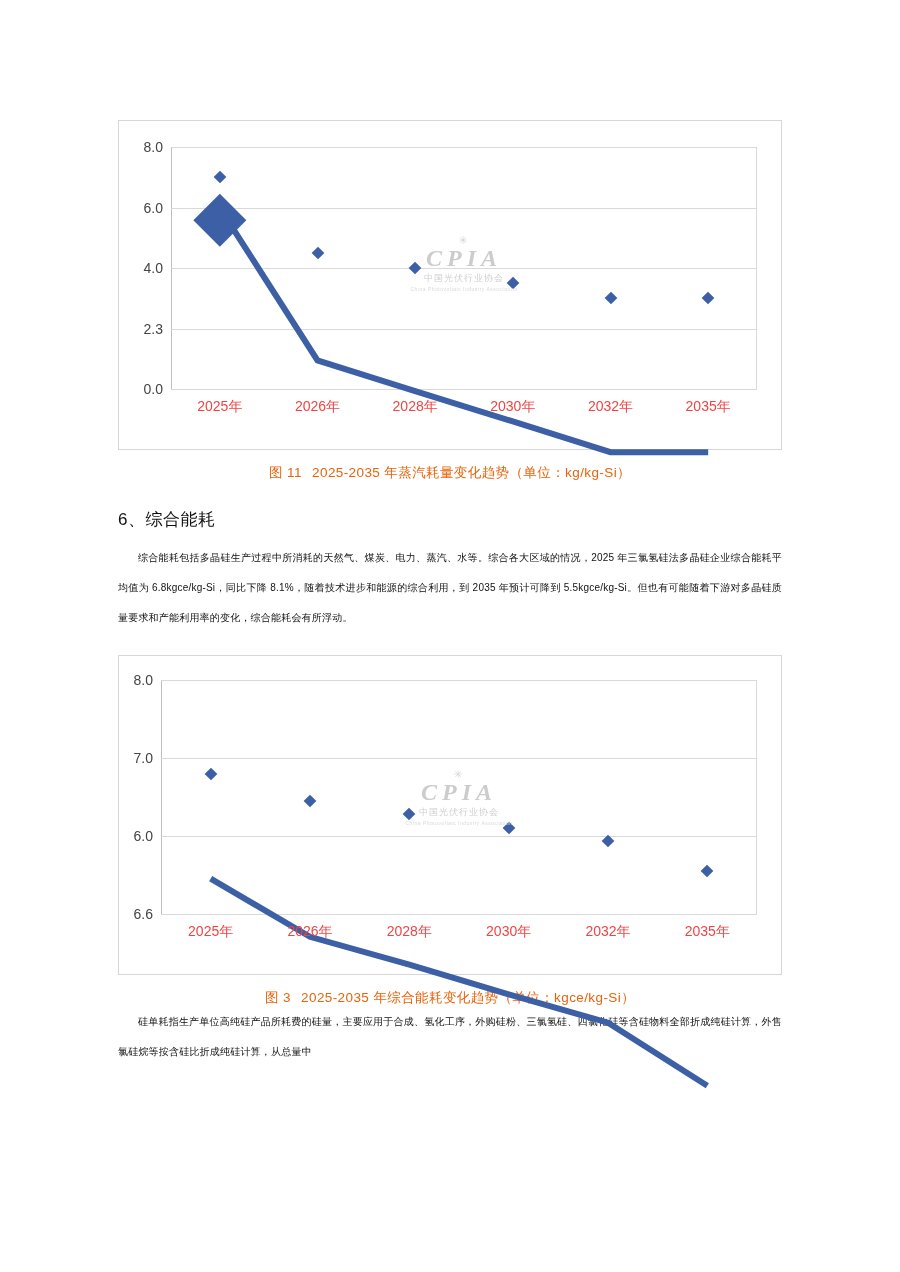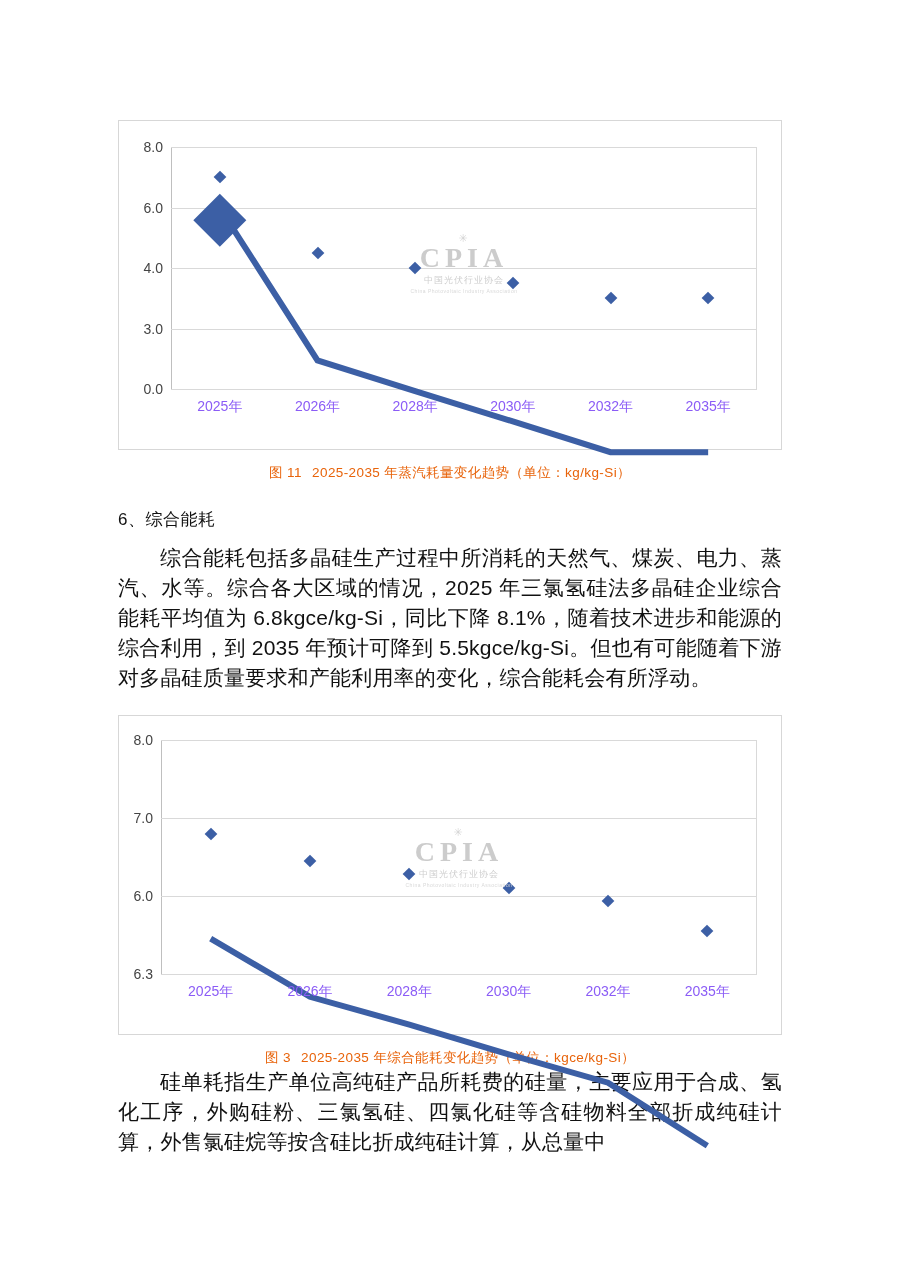--- a/index.html
+++ b/index.html
@@ -68,44 +68,45 @@
     font-size: 14px;
     color: #444444;
     white-space: nowrap;
   }
   .xlabel {
     position: absolute;
     top: 100%;
     transform: translateX(-50%);
     margin-top: 9px;
     font-size: 14px;
-    color: #8b5cf6;
+    color: #ef4444;
     white-space: nowrap;
   }
   .series-svg {
     position: absolute;
     inset: 0;
     overflow: visible;
   }
   .watermark {
     position: absolute;
     left: 50%;
     transform: translate(-50%, -50%);
     text-align: center;
     color: #cfcfcf;
     pointer-events: none;
     user-select: none;
   }
   .watermark .wm-main {
     font-family: "Liberation Serif", serif;
-    font-size: 28px;
+    font-size: 24px;
     font-weight: bold;
     letter-spacing: 5px;
     color: #cccccc;
     line-height: 1;
+    font-style: italic;
   }
   .watermark .wm-sub {
     font-size: 9px;
     color: #cfcfcf;
     letter-spacing: 1px;
     margin-top: 2px;
   }
   .watermark .wm-sub2 {
     font-size: 5px;
     color: #d8d8d8;
@@ -131,21 +132,21 @@
   }
 
   h2.section {
     font-size: 17px;
     font-weight: normal;
     color: #111111;
     margin: 26px 0 12px 0;
     letter-spacing: .5px;
   }
   p.body {
-    font-size: 21px;
+    font-size: 10px;
     line-height: 30px;
     color: #111111;
     margin: 0;
     text-align: justify;
     text-justify: inter-ideograph;
     text-indent: 2em;
     letter-spacing: .2px;
   }
 </style>
 </head>
@@ -163,21 +164,21 @@
         <div class="gridline" style="top:0%;">
           <span class="ylabel">8.0</span>
         </div>
         <div class="gridline" style="top:25%;">
           <span class="ylabel">6.0</span>
         </div>
         <div class="gridline" style="top:50%;">
           <span class="ylabel">4.0</span>
         </div>
         <div class="gridline" style="top:75%;">
-          <span class="ylabel">3.0</span>
+          <span class="ylabel">2.3</span>
         </div>
         <div class="gridline" style="top:100%;">
           <span class="ylabel">0.0</span>
         </div>
 
         <svg class="series-svg" viewBox="0 0 1200 1000" preserveAspectRatio="none">
           <polyline points="100,125 300,437 500,500 700,562 900,625 1100,625" fill="none" stroke="#3c5fa5" stroke-width="6" vector-effect="non-scaling-stroke"></polyline>
         </svg>
 
         <svg class="series-svg" viewBox="0 0 100 100" preserveAspectRatio="none" style="overflow:visible;">
@@ -228,21 +229,21 @@
         <div class="gridline" style="top:0%;">
           <span class="ylabel">8.0</span>
         </div>
         <div class="gridline" style="top:33.333%;">
           <span class="ylabel">7.0</span>
         </div>
         <div class="gridline" style="top:66.666%;">
           <span class="ylabel">6.0</span>
         </div>
         <div class="gridline" style="top:100%;">
-          <span class="ylabel">6.3</span>
+          <span class="ylabel">6.6</span>
         </div>
 
         <svg class="series-svg" viewBox="0 0 1200 1000" preserveAspectRatio="none">
           <polyline points="100,400 300,517 500,573 700,633 900,690 1100,817" fill="none" stroke="#3c5fa5" stroke-width="6" vector-effect="non-scaling-stroke"></polyline>
         </svg>
         <div style="position:absolute;inset:0;">
           <span style="position:absolute;left:8.333%;top:40%;width:9px;height:9px;background:#3c5fa5;transform:translate(-50%,-50%) rotate(45deg);"></span>
           <span style="position:absolute;left:25%;top:51.7%;width:9px;height:9px;background:#3c5fa5;transform:translate(-50%,-50%) rotate(45deg);"></span>
           <span style="position:absolute;left:41.666%;top:57.3%;width:9px;height:9px;background:#3c5fa5;transform:translate(-50%,-50%) rotate(45deg);"></span>
           <span style="position:absolute;left:58.333%;top:63.3%;width:9px;height:9px;background:#3c5fa5;transform:translate(-50%,-50%) rotate(45deg);"></span>

